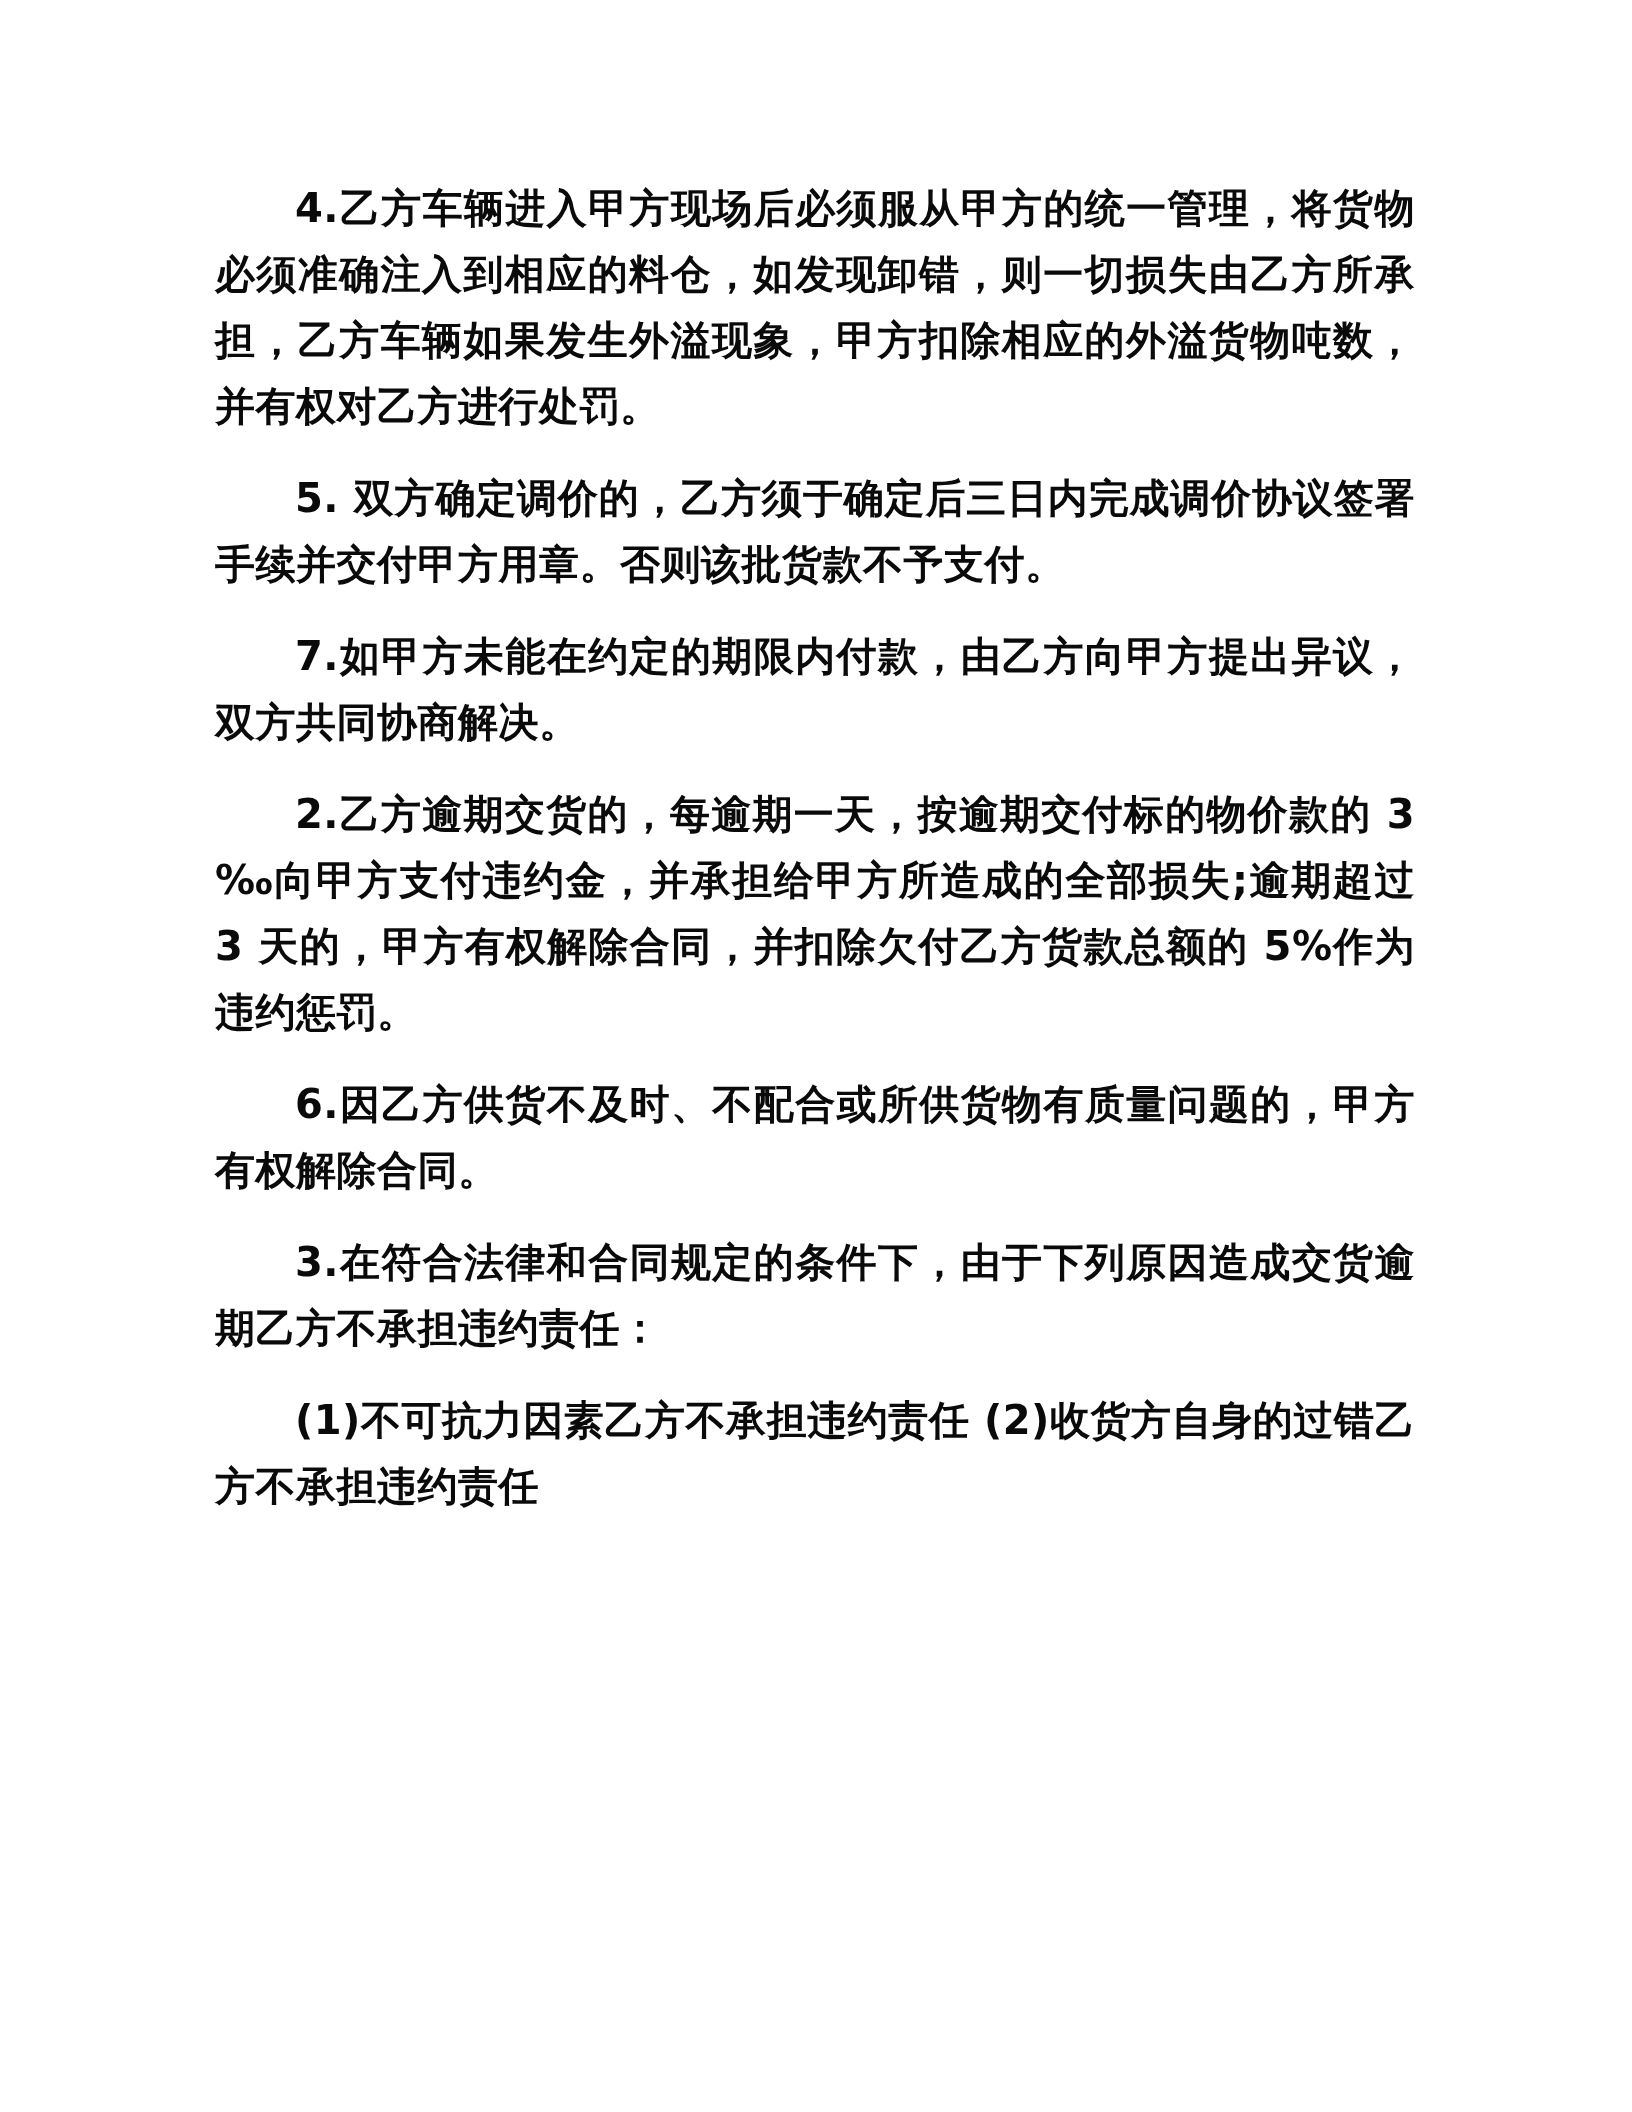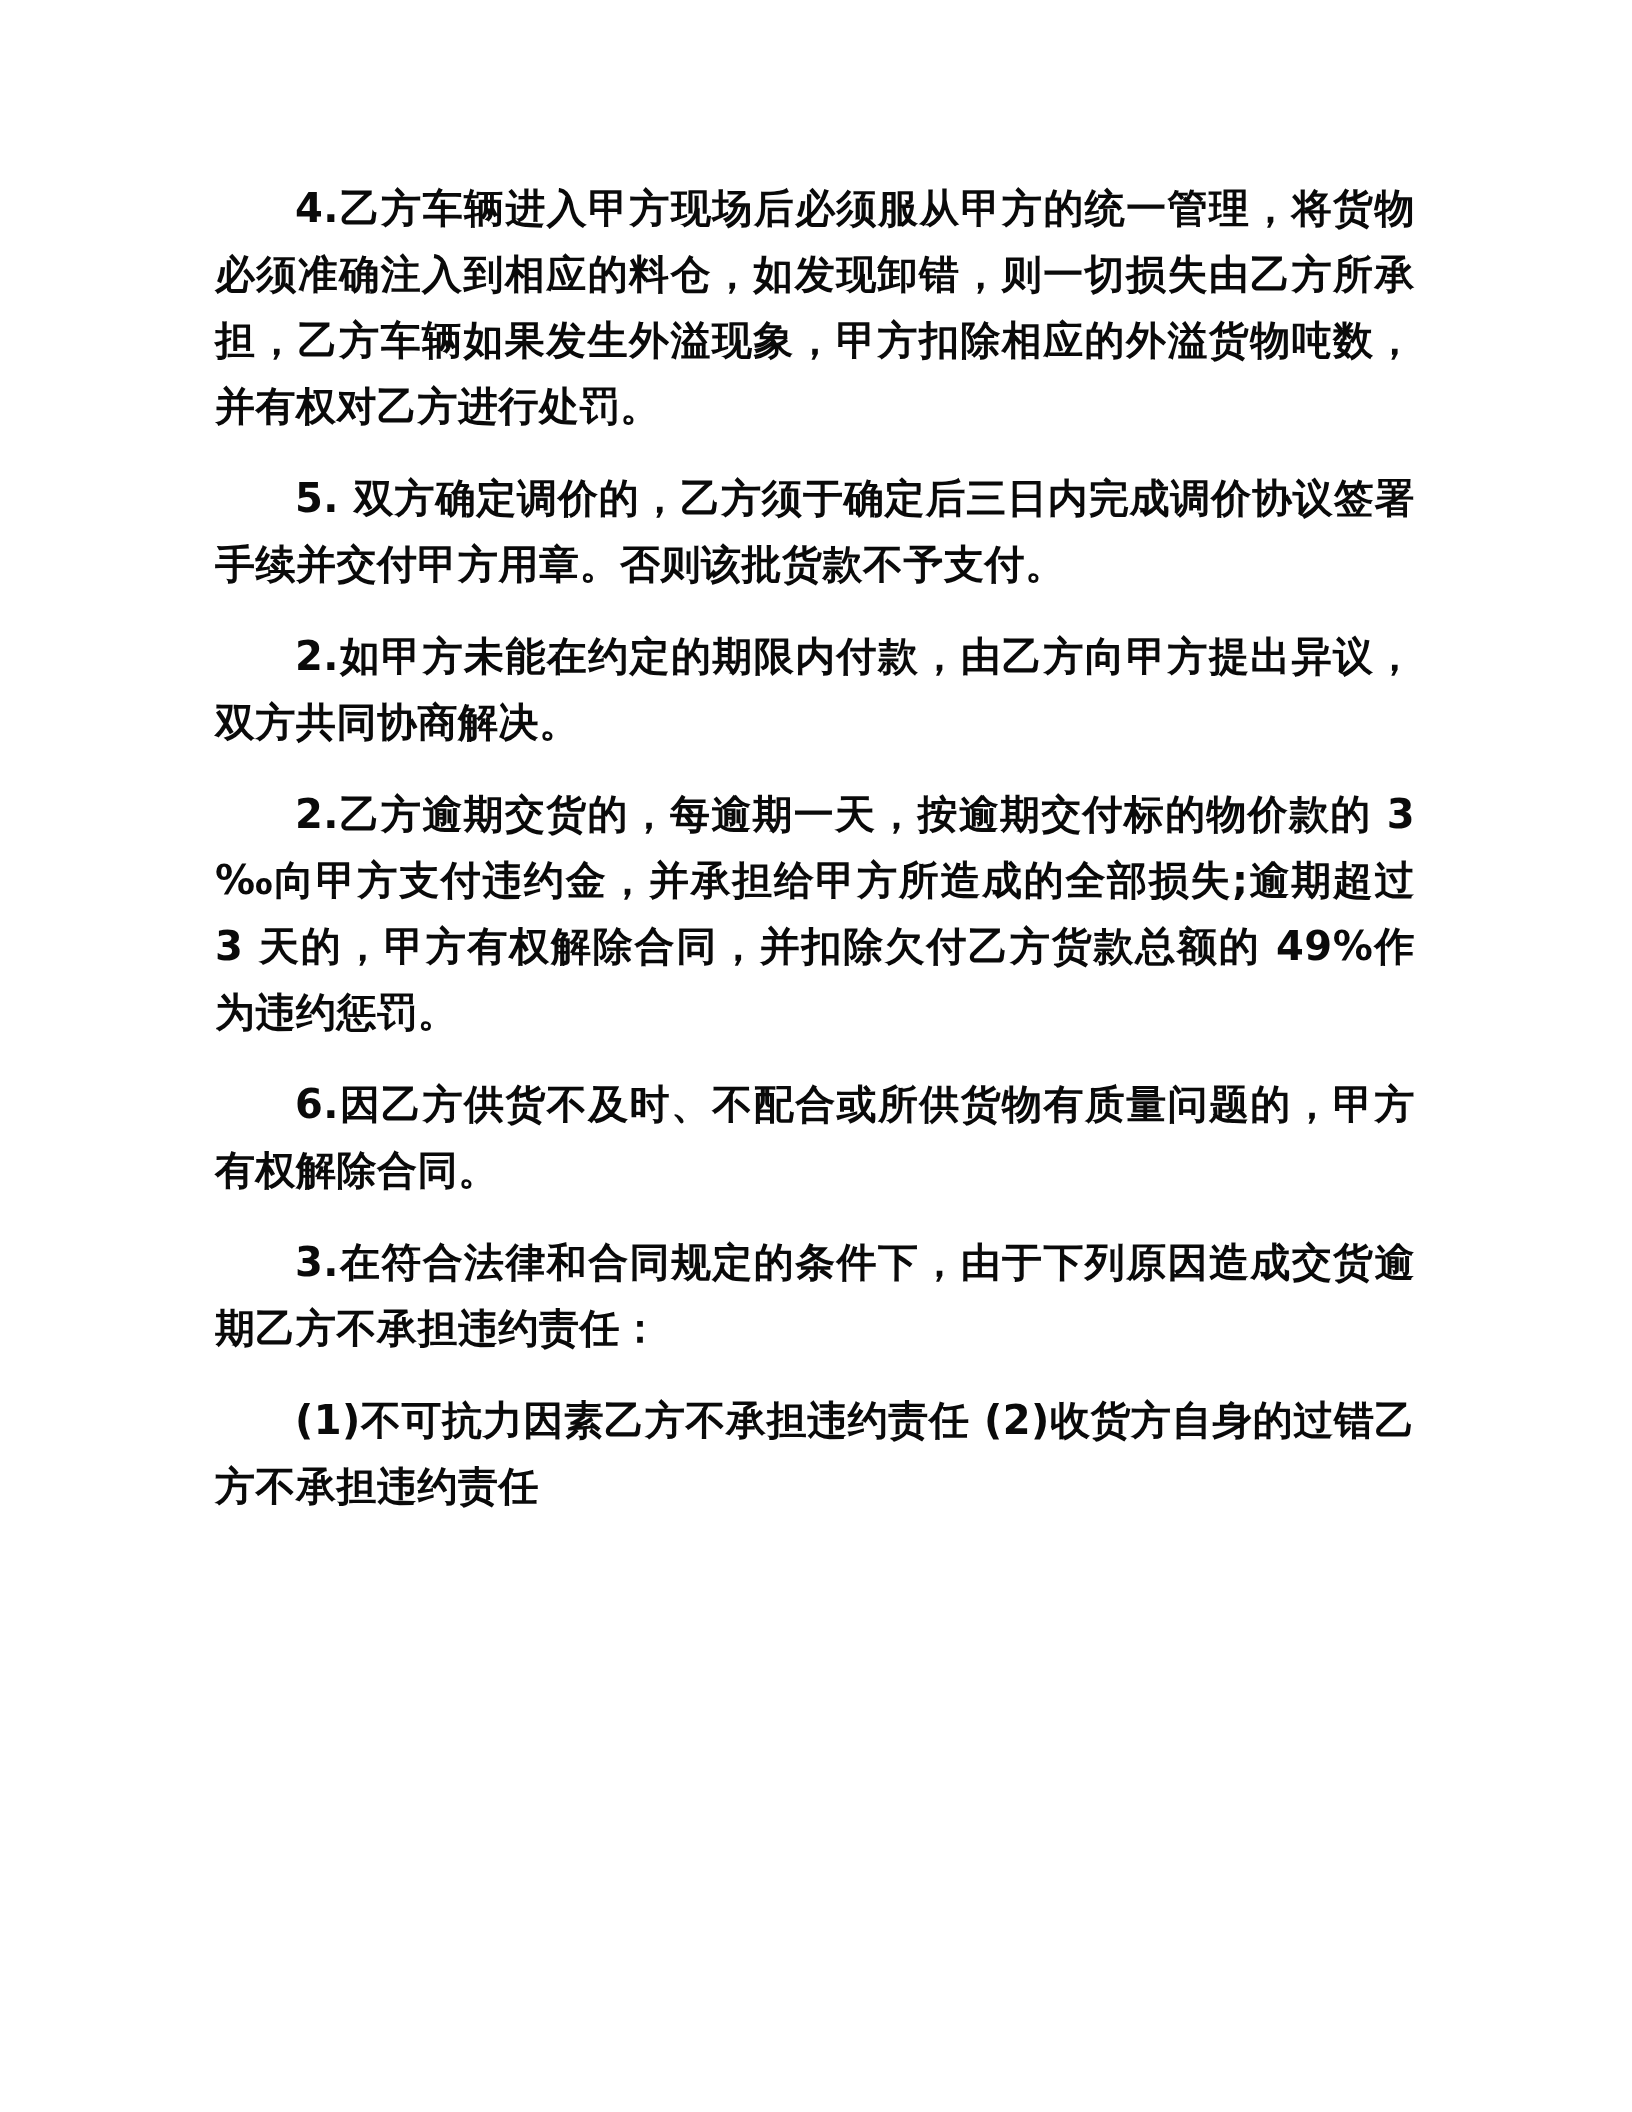--- a/index.html
+++ b/index.html
@@ -46,23 +46,23 @@
 <body>
 
 <div class="page">
   <div class="doc-body">
 
     <p class="para indent">4.乙方车辆进入甲方现场后必须服从甲方的统一管理，将货物必须准确注入到相应的料仓，如发现卸错，则一切损失由乙方所承担，乙方车辆如果发生外溢现象，甲方扣除相应的外溢货物吨数，并有权对乙方进行处罚。</p>
 
     <p class="para indent">5. 双方确定调价的，乙方须于确定后三日内完成调价协议签署手续并交付甲方用章。否则该批货款不予支付。</p>
 
 
-    <p class="para indent">2.如甲方未能在约定的期限内付款，由乙方向甲方提出异议，双方共同协商解决。</p>
+    <p class="para indent">7.如甲方未能在约定的期限内付款，由乙方向甲方提出异议，双方共同协商解决。</p>
 
-    <p class="para indent">2.乙方逾期交货的，每逾期一天，按逾期交付标的物价款的 3 ‰向甲方支付违约金，并承担给甲方所造成的全部损失;逾期超过 3 天的，甲方有权解除合同，并扣除欠付乙方货款总额的 49%作为违约惩罚。</p>
+    <p class="para indent">2.乙方逾期交货的，每逾期一天，按逾期交付标的物价款的 3 ‰向甲方支付违约金，并承担给甲方所造成的全部损失;逾期超过 3 天的，甲方有权解除合同，并扣除欠付乙方货款总额的 5%作为违约惩罚。</p>
 
     <p class="para indent">6.因乙方供货不及时、不配合或所供货物有质量问题的，甲方有权解除合同。</p>
 
     <p class="para indent">3.在符合法律和合同规定的条件下，由于下列原因造成交货逾期乙方不承担违约责任：</p>
 
     <p class="para indent">(1)不可抗力因素乙方不承担违约责任 (2)收货方自身的过错乙方不承担违约责任</p>
 
   </div>
 </div>
 

